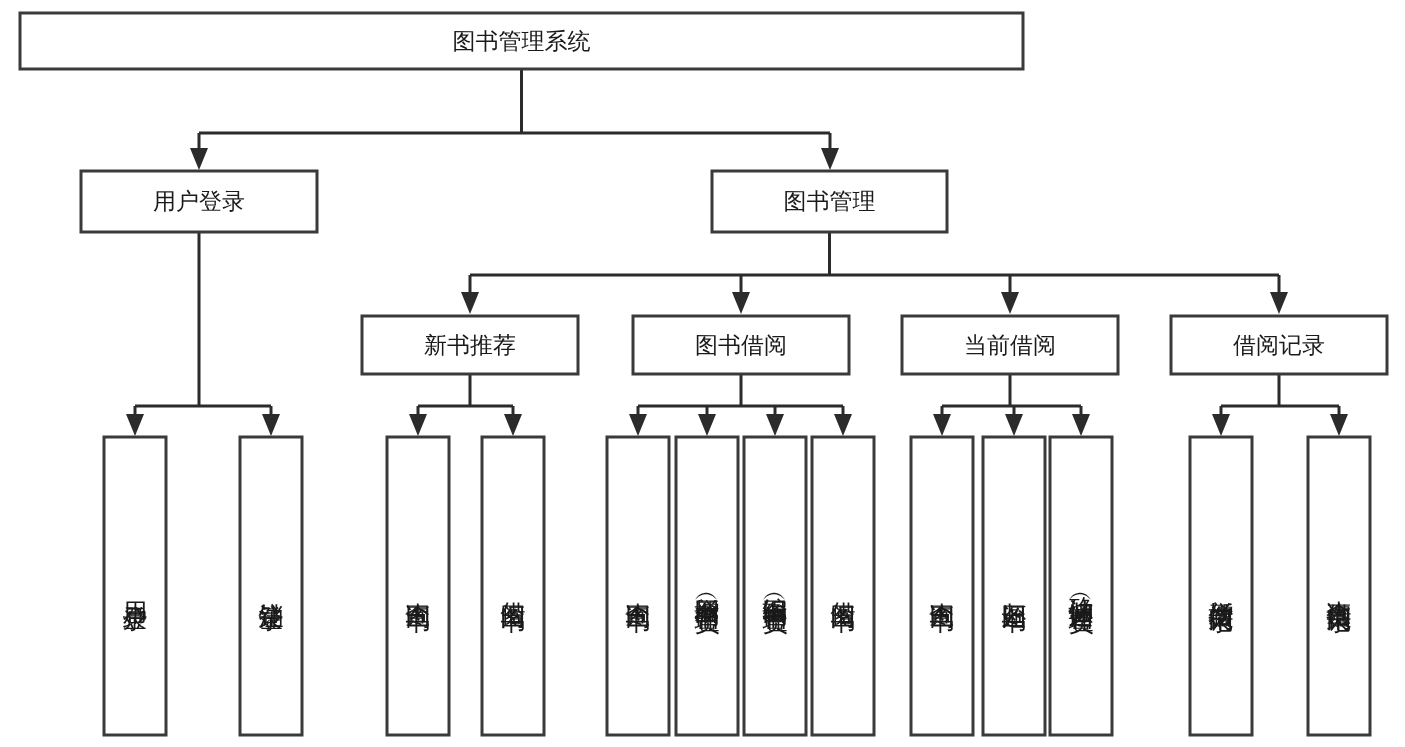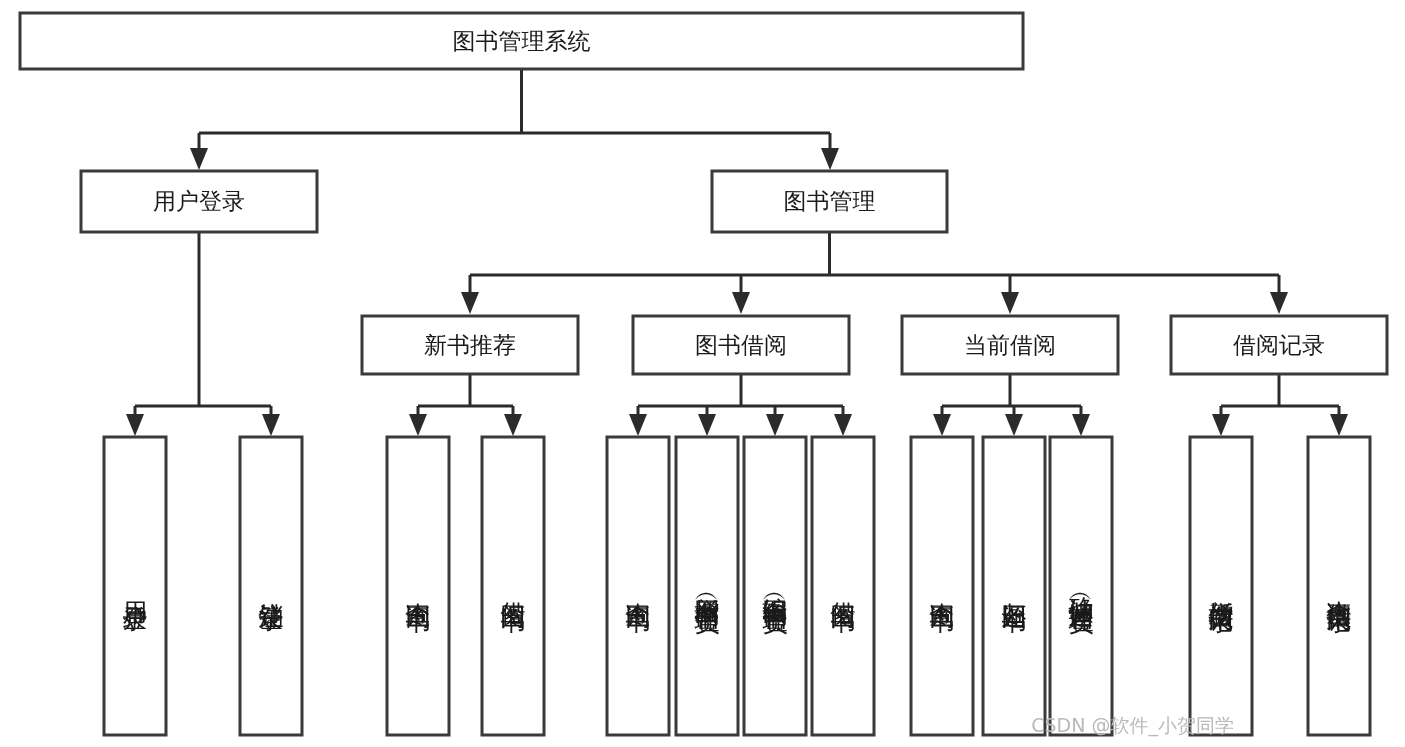--- a/index.html
+++ b/index.html
@@ -249,14 +249,13 @@
   <div class="leaf-label-wrap" style="left:1050px; top:437px; width:62px; height:298px;">
     <span class="leaf-label-v">确认归还（管理员）</span>
   </div>
   <div class="leaf-label-wrap" style="left:1190px; top:437px; width:62px; height:298px;">
     <span class="leaf-label-v">新增借阅记录</span>
   </div>
   <div class="leaf-label-wrap" style="left:1308px; top:437px; width:62px; height:298px;">
     <span class="leaf-label-v">查询借阅记录</span>
   </div>
 
-  <div class="watermark">CSDN @软件_小贺同学</div>
 </div>
 
 </body></html>

